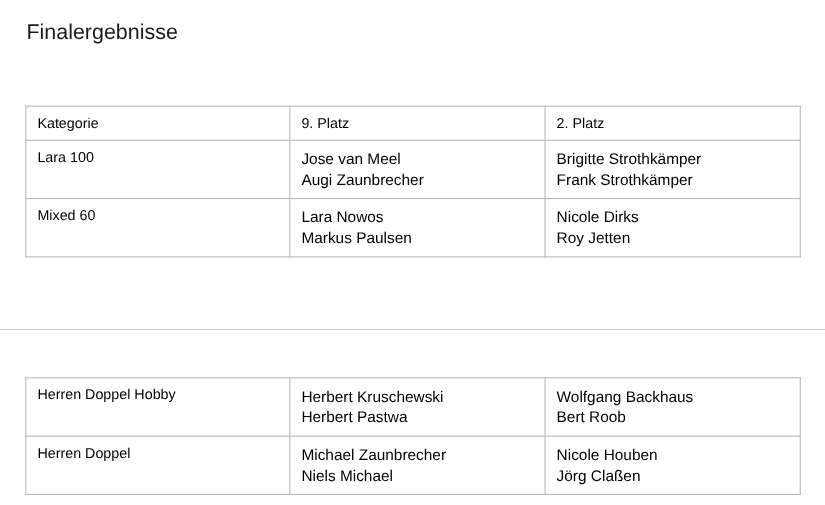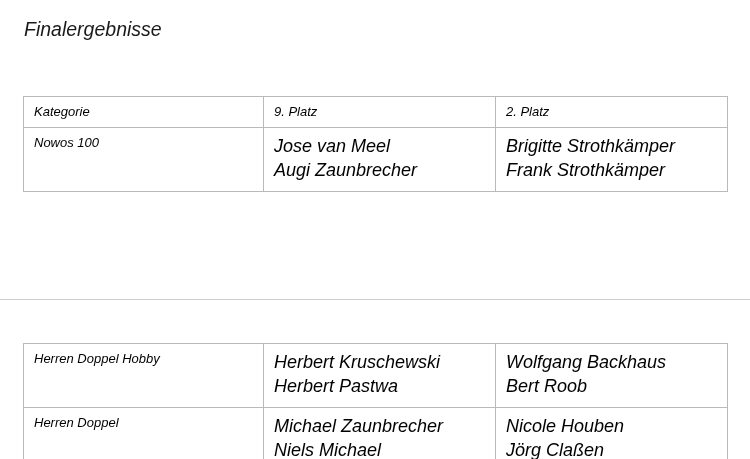--- a/index.html
+++ b/index.html
@@ -12,21 +12,20 @@
     background: #ffffff;
     font-family: "Liberation Sans", sans-serif;
     color: #000000;
     overflow: hidden;
   }
   .page {
     position: relative;
     width: 750px;
     height: 376px;
     box-sizing: border-box;
-    font-style: italic;
   }
   .title-block {
     position: absolute;
     left: 24px;
     top: 16px;
     line-height: 1.42;
   }
   .title-line {
     font-size: 19.5px;
     font-weight: 400;
@@ -70,21 +69,21 @@
     font-weight: bold;
     font-size: 13px;
     text-align: center;
   }
   .cat-cell {
     font-weight: bold;
     font-size: 13px;
     white-space: nowrap;
   }
   .names {
-    font-size: 18px;
+    font-size: 14px;
     line-height: 1.33;
   }
   .names div {
     white-space: nowrap;
   }
 
   .divider {
     position: absolute;
     left: 0px;
     top: 299px;
@@ -110,28 +109,39 @@
     </colgroup>
     <thead>
       <tr>
         <th class="hdr-cat">Kategorie</th>
         <th class="hdr-place">9.  Platz</th>
         <th class="hdr-place">2.  Platz</th>
       </tr>
     </thead>
     <tbody>
       <tr>
-        <td class="cat-cell">Nowos 100</td>
+        <td class="cat-cell">Lara 100</td>
         <td class="names">
           <div>Jose van Meel</div>
           <div>Augi Zaunbrecher</div>
         </td>
         <td class="names">
           <div>Brigitte Strothkämper</div>
           <div>Frank Strothkämper</div>
+        </td>
+      </tr>
+      <tr>
+        <td class="cat-cell">Mixed 60</td>
+        <td class="names">
+          <div>Lara Nowos</div>
+          <div>Markus Paulsen</div>
+        </td>
+        <td class="names">
+          <div>Nicole Dirks</div>
+          <div>Roy Jetten</div>
         </td>
       </tr>
     </tbody>
   </table>
 
   <div class="divider"></div>
 
   <table class="results bottom">
     <colgroup>
       <col class="c1">

